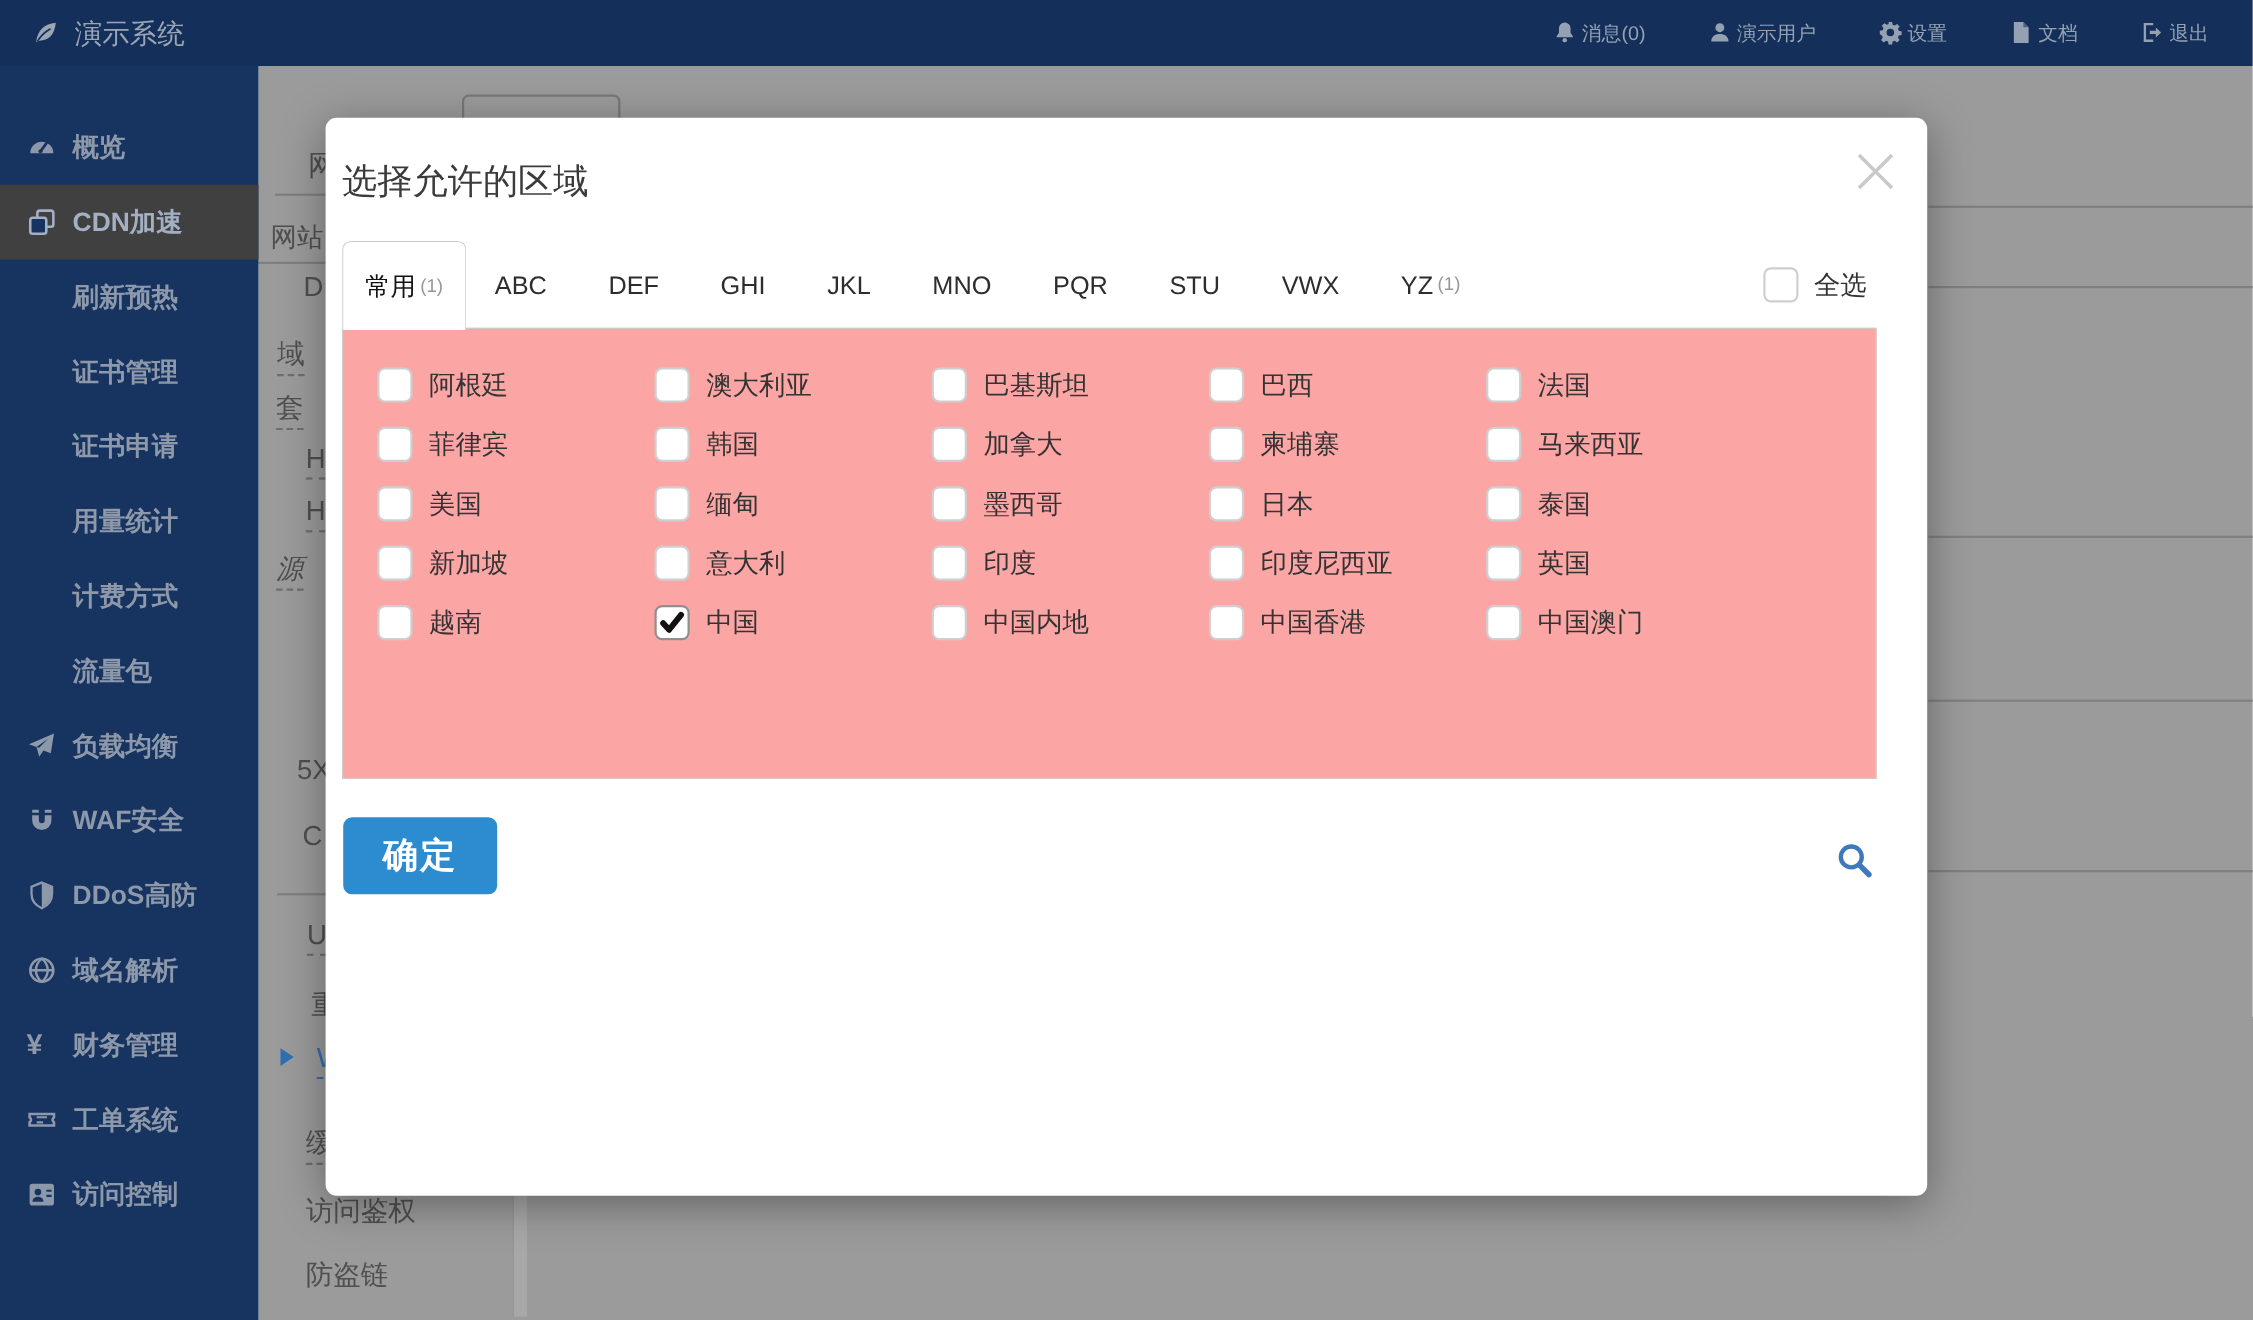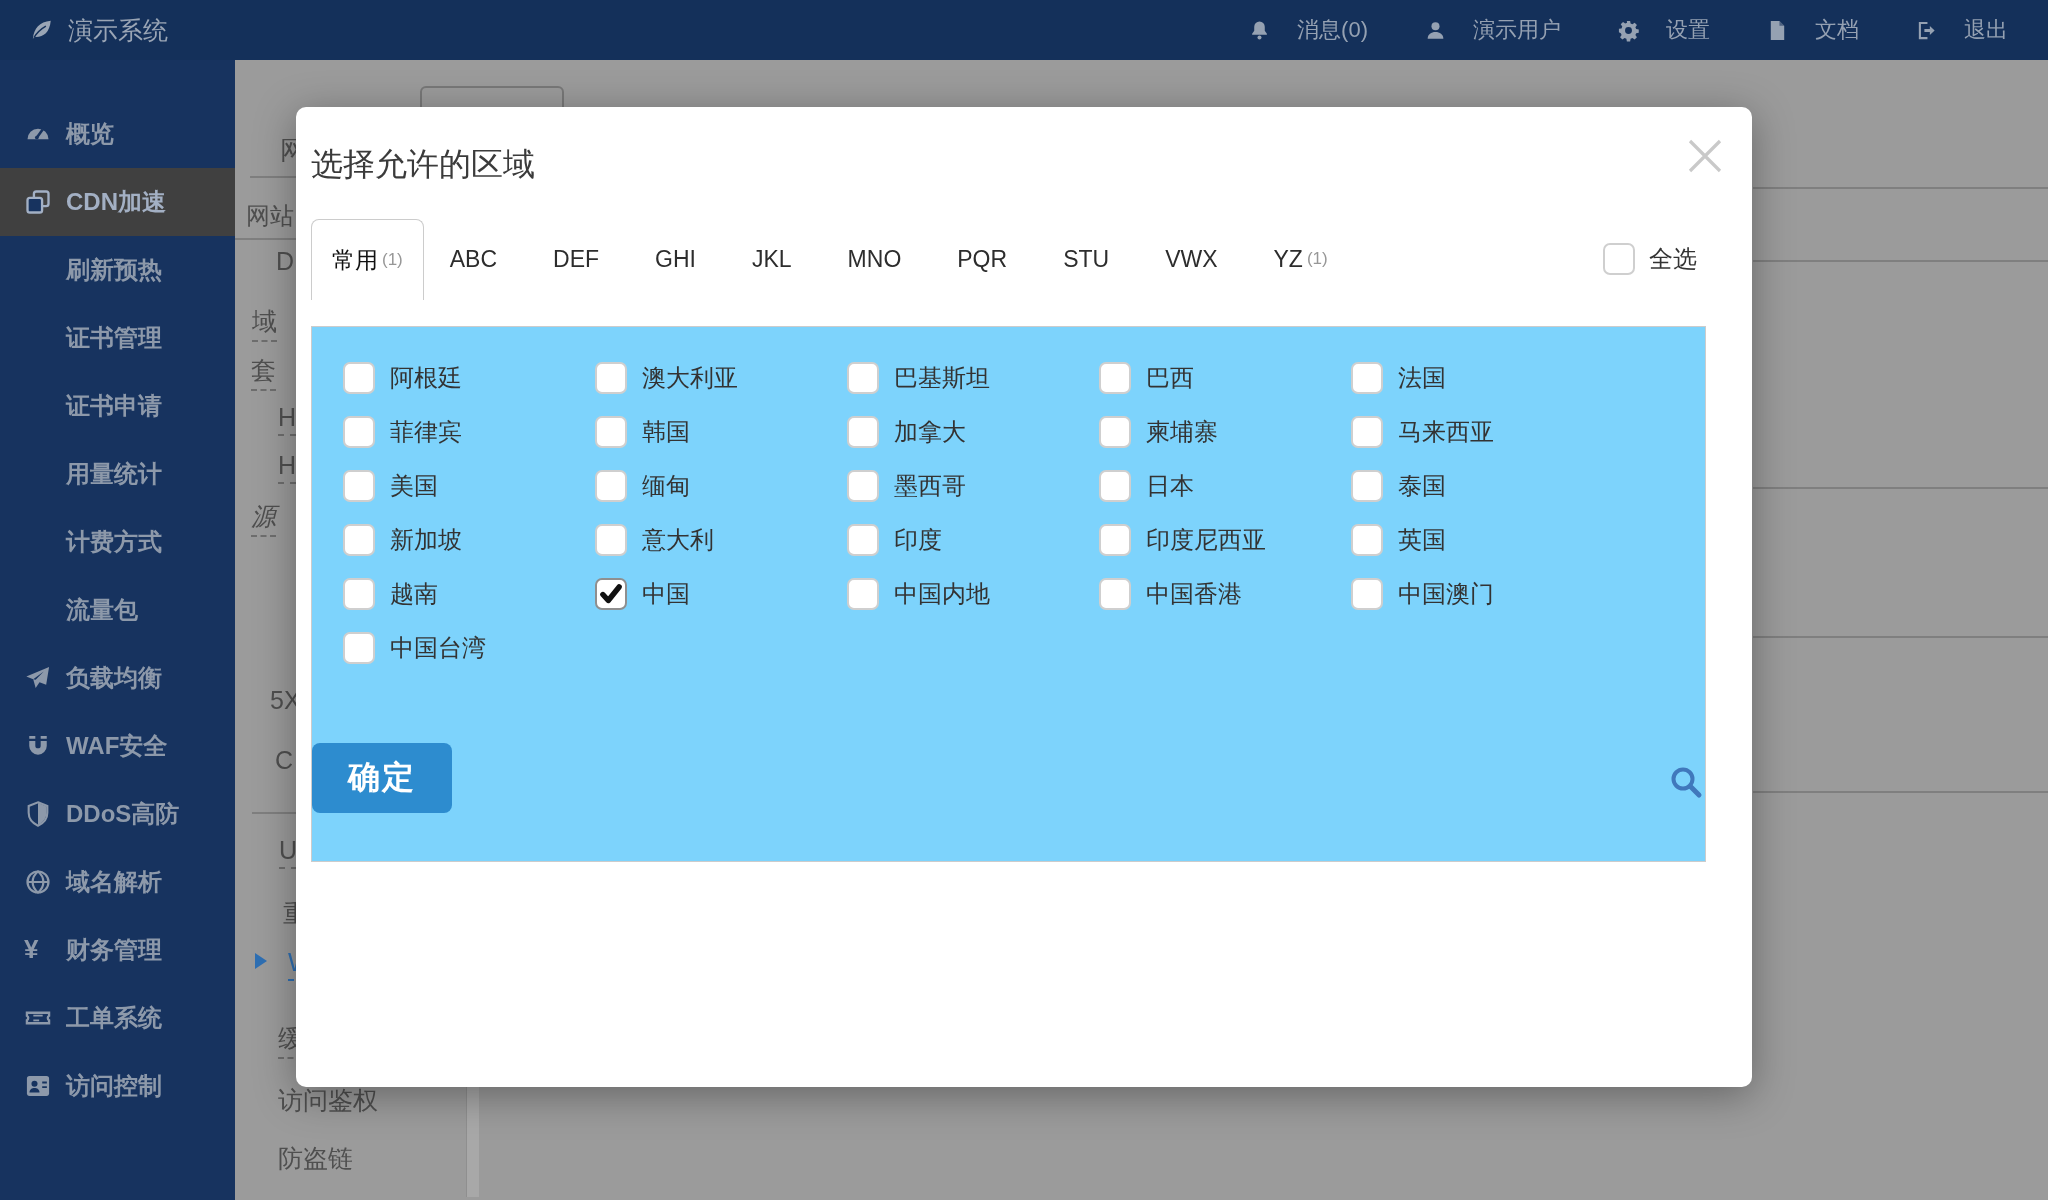--- a/index.html
+++ b/index.html
@@ -7,21 +7,21 @@
     width:2048px;height:1200px;position:relative;overflow:hidden;
     font-family:"Liberation Sans","DejaVu Sans",sans-serif;
     background:#fff;
   }
   
   .navbar{position:absolute;left:0;top:0;width:2048px;height:60px;background:#14305a;z-index:6;
     display:flex;align-items:center;justify-content:space-between;}
   .brand{display:flex;align-items:center;gap:14px;padding-left:28px;color:#9aa5b5;font-size:25px;}
   .brand .icn{width:26px;height:26px;display:inline-flex;}
   .nav-right{display:flex;align-items:center;gap:56px;padding-right:40px;}
-  .nav-item{display:flex;align-items:center;gap:26px;color:#95a1b2;font-size:22px;cursor:pointer;}
+  .nav-item{display:flex;gap:4px;color:#95a1b2;font-size:18px;cursor:pointer;}
   .nav-item .icn{width:23px;height:23px;display:inline-flex;}
   .icn svg{width:100%;height:100%;}
   
   .sidebar{position:absolute;left:0;top:60px;width:235px;height:1140px;background:#17335f;z-index:6;padding-top:40px;box-sizing:border-box;}
   .side-item{position:relative;height:68px;display:flex;align-items:center;color:#8d99aa;font-size:24px;cursor:pointer;}
   .side-item .s-icon{position:absolute;left:24px;width:28px;height:28px;display:inline-flex;}
   .side-item .s-label{position:absolute;left:66px;white-space:nowrap;font-weight:bold;}
   .side-item.active{background:#404040;color:#a3b0c4;}
   .yen{font-size:26px;font-weight:bold;line-height:26px;}
   
@@ -62,21 +62,21 @@
   .modal{position:absolute;left:296px;top:107px;width:1456px;height:980px;background:#fff;border-radius:10px;
     box-shadow:0 8px 40px rgba(0,0,0,0.35);z-index:5;}
   .modal-title{position:absolute;left:15px;top:36px;font-size:32px;color:#3b3b3b;}
   .modal-close{position:absolute;top:26px;right:24px;width:46px;height:46px;cursor:pointer;display:flex;}
   .tabs{position:absolute;left:15px;top:112px;width:1397px;height:80px;display:flex;align-items:stretch;}
   .tab{display:flex;align-items:center;padding:0 26px;font-size:23px;color:#2d2d2d;cursor:pointer;white-space:nowrap;}
   .tab .count{font-size:17px;color:#979797;margin-left:4px;}
   .tab.active{border:1px solid #ccc;border-bottom:none;border-radius:8px 8px 0 0;background:#fff;
     position:relative;z-index:2;margin-bottom:-1px;padding:0 20px;font-weight:normal;color:#111;}
   .select-all{position:absolute;top:136px;right:55px;display:flex;align-items:center;gap:14px;cursor:pointer;}
-  .tab-panel{position:absolute;left:15px;top:191px;width:1395px;height:536px;border:1px solid #ccc;background:#7dd3fc;box-sizing:border-box;margin-top:28px;}
+  .tab-panel{position:absolute;left:15px;top:191px;width:1395px;height:410px;border:1px solid #ccc;background:#fca5a5;box-sizing:border-box;}
   .region-grid{display:grid;grid-template-columns:repeat(5,252px);grid-auto-rows:54px;padding:24px 0 0 31px;}
   .region{display:flex;align-items:center;}
   .cbox{width:32px;height:32px;border:2px solid #cfcfcf;border-radius:7px;background:#fff;box-sizing:border-box;
     display:flex;align-items:center;justify-content:center;cursor:pointer;flex:0 0 auto;}
   .cbox svg{display:none;width:26px;height:26px;}
   .region.checked .cbox{border-color:#8f8f8f;}
   .region.checked .cbox svg{display:block;}
   .region .r-label{font-size:24px;color:#333;margin-left:15px;white-space:nowrap;}
   .sa-label{font-size:24px;color:#333;}
   .confirm-btn{position:absolute;left:16px;top:636px;width:140px;height:70px;border:none;border-radius:8px;
@@ -559,26 +559,20 @@
           <span class="r-label">中国香港</span>
         </div>
 
         <div class="region i25">
           <span class="cbox">
             
           </span>
           <span class="r-label">中国澳门</span>
         </div>
 
-        <div class="region i26">
-          <span class="cbox">
-            
-          </span>
-          <span class="r-label">中国台湾</span>
-        </div>
       </div>
   </div>
 
   <button class="confirm-btn">确定</button>
 
   <div class="search-btn">
     <svg viewBox="0 0 36 36">
         <circle cx="15" cy="15" r="9.5" stroke="#4078bc" stroke-width="4" fill="none"></circle>
         <path d="M22.5 22.5L31 31" stroke="#4078bc" stroke-width="5" stroke-linecap="round"></path>
       </svg>

